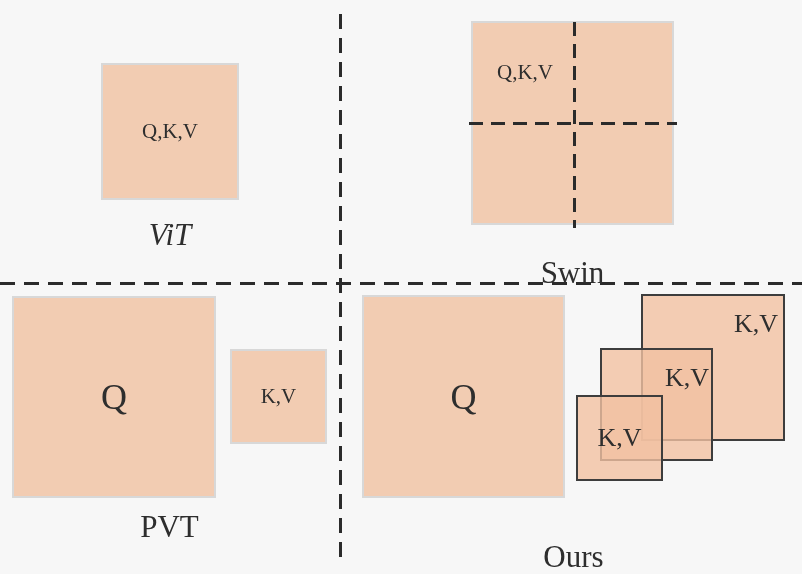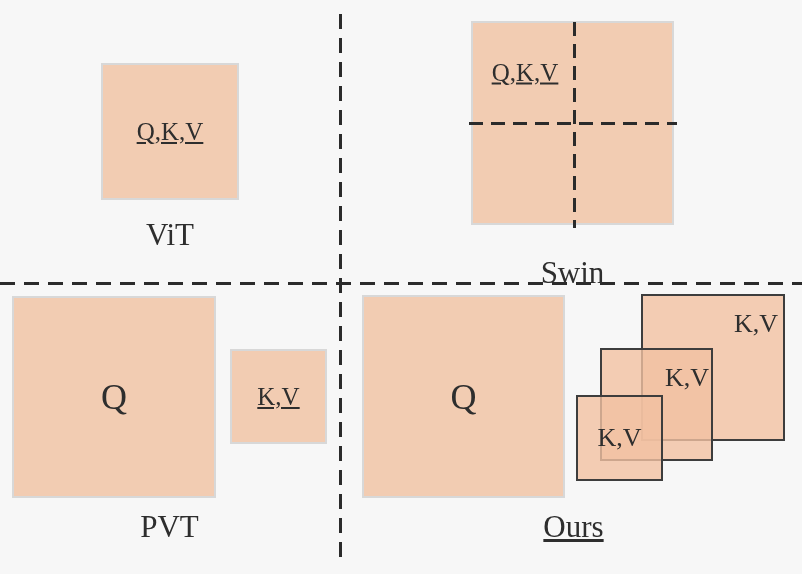--- a/index.html
+++ b/index.html
@@ -18,21 +18,21 @@
     width:802px;height:574px;
     background:var(--canvas-bg);
     font-family:"Liberation Serif","DejaVu Serif",serif;
     color:var(--text);
     overflow:hidden;
   }
   .sq{position:absolute;box-sizing:border-box;}
   .sq.light{background:var(--block-fill);border:2px solid var(--light-border);}
   .sq.dark{background:var(--kv-fill-rgba);border:2px solid var(--dark-border);}
   .flex-center{display:flex;align-items:center;justify-content:center;}
-  .label{font-size:25px;line-height:1;white-space:nowrap;text-decoration:underline;}
+  .label{font-size:21px;line-height:1;white-space:nowrap;}
   .label-md{font-size:26px;line-height:1;white-space:nowrap;}
   .q-label{font-size:36px;line-height:1;}
   .caption{
     position:absolute;text-align:center;
     font-size:31px;line-height:1.1;white-space:nowrap;
   }
   .pos-label{position:absolute;transform:translate(-50%,-50%);}
   .dash-h{
     position:absolute;height:3px;
     background:repeating-linear-gradient(to right,var(--dash-line) 0 15px,transparent 15px 24px);
@@ -53,21 +53,21 @@
 
 <div class="canvas">
 
   <div class="dash-h" style="left:0;top:282px;width:802px;"></div>
   <div class="dash-v" style="left:339px;top:14px;height:546px;"></div>
 
   <div>
     <div class="sq light flex-center" style="left:101px;top:63px;width:138px;height:137px;">
       <span class="label">Q,K,V</span>
     </div>
-    <div class="caption" style="left:101px;top:218px;width:138px;">ViT</div>
+    <div class="caption" style="left:101px;top:218px;width:138px;font-style:italic;">ViT</div>
   </div>
 
   <div>
     <div class="sq light" style="left:471px;top:21px;width:203px;height:204px;">
       <div class="dash-v inner" style="left:100px;top:-1px;height:206px;"></div>
       <div class="dash-h inner" style="left:-4px;top:99px;width:208px;"></div>
       <span class="label pos-label" style="left:52px;top:49px;">Q,K,V</span>
     </div>
     <div class="caption" style="left:471px;top:256px;width:203px;">Swin</div>
   </div>
@@ -90,16 +90,16 @@
     <div class="sq dark" style="left:641px;top:294px;width:144px;height:147px;z-index:1;">
       <span class="label-md pos-label" style="left:113px;top:28px;">K,V</span>
     </div>
     <div class="sq dark" style="left:600px;top:348px;width:113px;height:113px;z-index:2;">
       <span class="label-md pos-label" style="left:85px;top:28px;">K,V</span>
     </div>
     <div class="sq dark flex-center" style="left:576px;top:395px;width:87px;height:86px;z-index:3;">
       <span class="label-md">K,V</span>
     </div>
 
-    <div class="caption" style="left:362px;top:510px;width:423px;text-decoration:underline;">Ours</div>
+    <div class="caption" style="left:362px;top:540px;width:423px;">Ours</div>
   </div>
 
 </div>
 
 </body></html>

